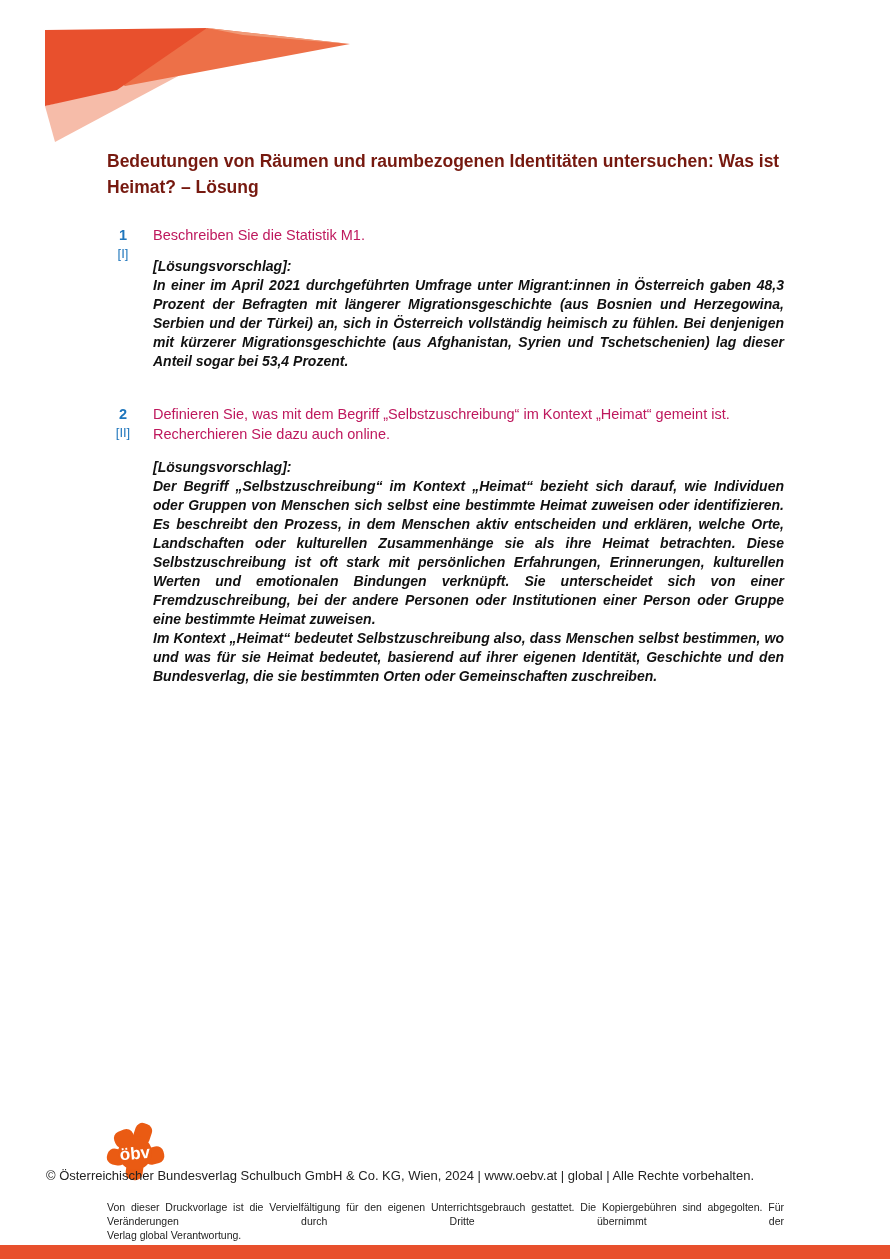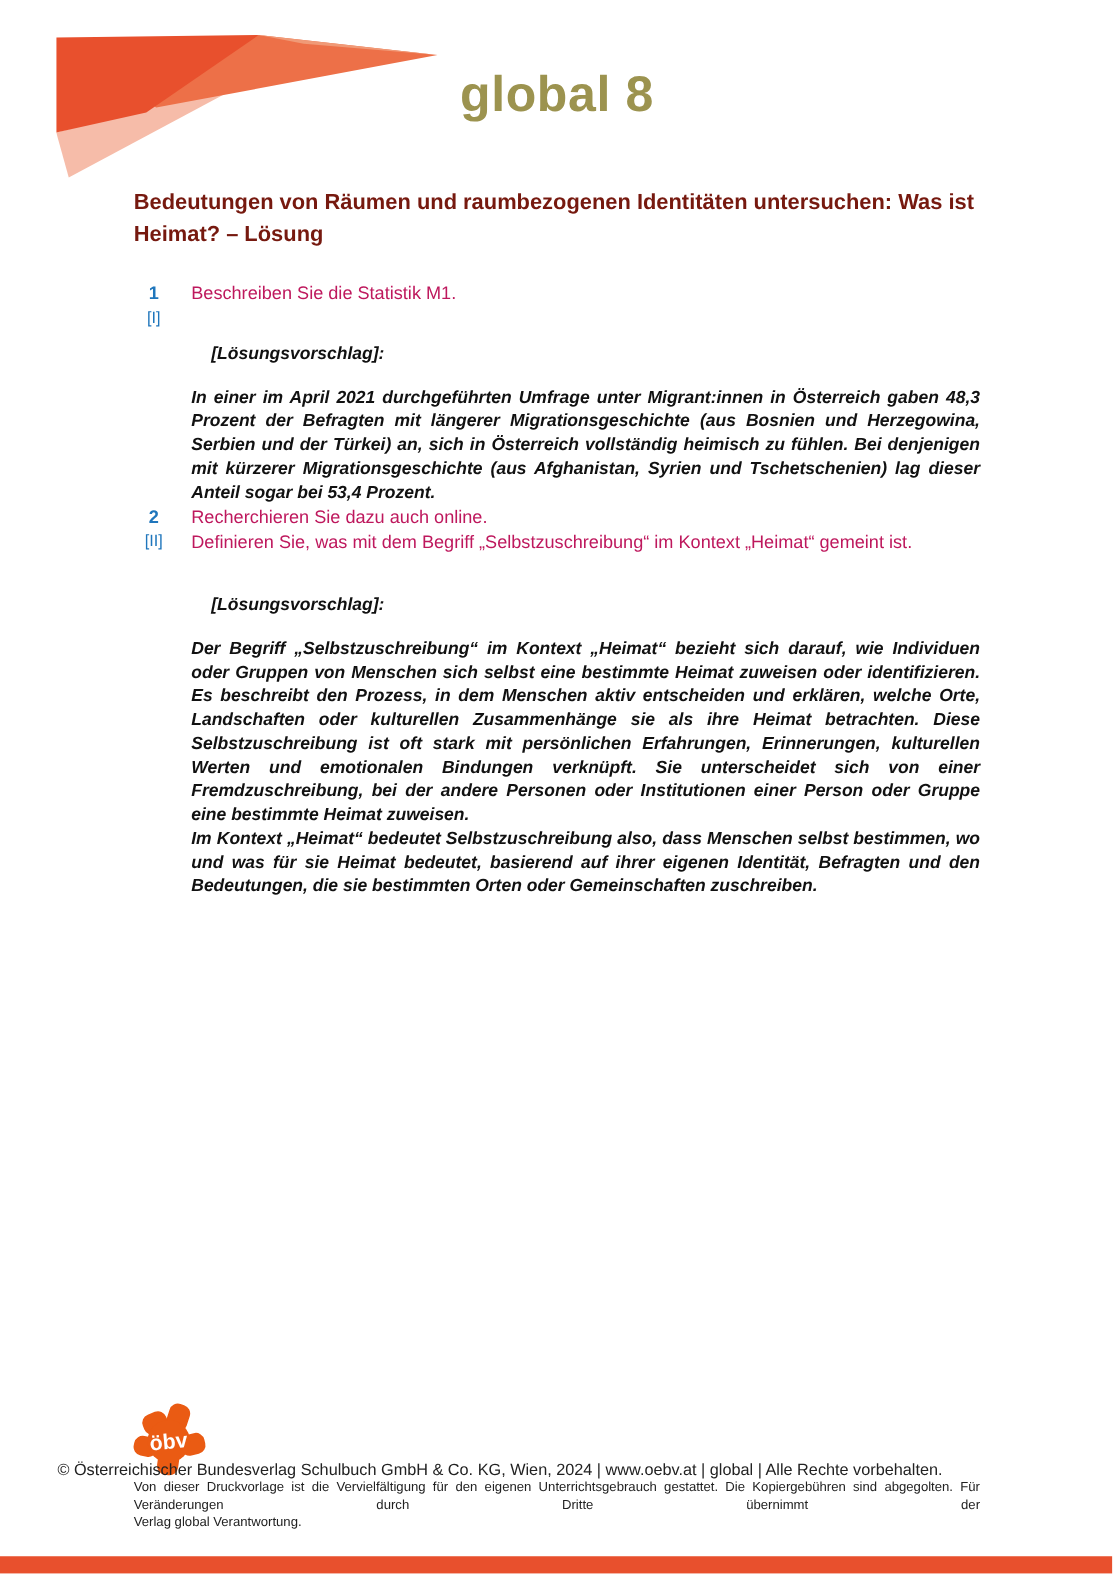--- a/index.html
+++ b/index.html
@@ -70,21 +70,21 @@
   }
   .solution {
     position: absolute;
     left: 153px;
     width: 631px;
     font-style: italic;
     font-weight: 700;
     color: #111111;
   }
   .sol-label {
-    margin: 16px;
+    margin: 0;
     font-size: 14px;
     line-height: 19px;
   }
   .sol-para {
     margin: 0;
     font-size: 14px;
     line-height: 19px;
     text-align: justify;
   }
   .footer-logo {
@@ -104,41 +104,41 @@
     position: absolute;
     left: 107px; top: 1183px;
     width: 677px;
     font-size: 10.5px;
     line-height: 14px;
     color: #222222;
   }
   .footer-notice .justified-line {
     text-align: justify;
     text-align-last: justify;
+    margin-top: 17px;
   }
   .bottom-bar {
     position: absolute;
     left: 0; bottom: 0;
     width: 890px; height: 14px;
     background: #E8502D;
   }
 </style>
 </head>
 <body>
 
 <div class="page">
 
   <svg class="swoosh" viewBox="0 0 305 118" aria-hidden="true">
     <polygon points="0,78 152,38 10,114" fill="#F6BCA9"></polygon>
     <polygon points="52,42 162,0 305,16 80,58" fill="#ED7048"></polygon>
     <polygon points="162,0 305,16 198,7" fill="#F09A77"></polygon>
     <polygon points="0,2 162,0 72,62 0,78" fill="#E8502D"></polygon>
   </svg>
 
-  <div class="series-title">global 8</div>
 
   <h1 class="heading">Bedeutungen von Räumen und raumbezogenen Identitäten untersuchen: Was ist Heimat? – Lösung</h1>
 
   <div class="task" style="top:225px;">
     <div class="task-marker">
       <div class="task-number">1</div>
       <div class="task-level">[I]</div>
     </div>
     <div class="task-body">
       <p class="prompt">Beschreiben Sie die Statistik M1.</p>
@@ -149,29 +149,29 @@
     <p class="sol-label">[Lösungsvorschlag]:</p>
     <p class="sol-para">In einer im April 2021 durchgeführten Umfrage unter Migrant:innen in Österreich gaben 48,3 Prozent der Befragten mit längerer Migrationsgeschichte (aus Bosnien und Herzegowina, Serbien und der Türkei) an, sich in Österreich vollständig heimisch zu fühlen. Bei denjenigen mit kürzerer Migrationsgeschichte (aus Afghanistan, Syrien und Tschetschenien) lag dieser Anteil sogar bei 53,4 Prozent.</p>
   </div>
 
   <div class="task" style="top:404px;">
     <div class="task-marker">
       <div class="task-number">2</div>
       <div class="task-level">[II]</div>
     </div>
     <div class="task-body">
+      <p class="prompt">Definieren Sie, was mit dem Begriff „Selbstzuschreibung“ im Kontext „Heimat“ gemeint ist.</p>
       <p class="prompt">Recherchieren Sie dazu auch online.</p>
-      <p class="prompt">Definieren Sie, was mit dem Begriff „Selbstzuschreibung“ im Kontext „Heimat“ gemeint ist.</p>
     </div>
   </div>
 
   <div class="solution" style="top:458px;">
     <p class="sol-label">[Lösungsvorschlag]:</p>
     <p class="sol-para">Der Begriff „Selbstzuschreibung“ im Kontext „Heimat“ bezieht sich darauf, wie Individuen oder Gruppen von Menschen sich selbst eine bestimmte Heimat zuweisen oder identifizieren. Es beschreibt den Prozess, in dem Menschen aktiv entscheiden und erklären, welche Orte, Landschaften oder kulturellen Zusammenhänge sie als ihre Heimat betrachten. Diese Selbstzuschreibung ist oft stark mit persönlichen Erfahrungen, Erinnerungen, kulturellen Werten und emotionalen Bindungen verknüpft. Sie unterscheidet sich von einer Fremdzuschreibung, bei der andere Personen oder Institutionen einer Person oder Gruppe eine bestimmte Heimat zuweisen.</p>
-    <p class="sol-para">Im Kontext „Heimat“ bedeutet Selbstzuschreibung also, dass Menschen selbst bestimmen, wo und was für sie Heimat bedeutet, basierend auf ihrer eigenen Identität, Befragten und den Bedeutungen, die sie bestimmten Orten oder Gemeinschaften zuschreiben.</p>
+    <p class="sol-para">Im Kontext „Heimat“ bedeutet Selbstzuschreibung also, dass Menschen selbst bestimmen, wo und was für sie Heimat bedeutet, basierend auf ihrer eigenen Identität, Geschichte und den Bundesverlag, die sie bestimmten Orten oder Gemeinschaften zuschreiben.</p>
   </div>
 
   <svg class="footer-logo" viewBox="0 0 60 60" aria-hidden="true">
     <g fill="#EA5B13">
       <rect x="28" y="1" width="17" height="22" rx="7" transform="rotate(18 36 12)"></rect>
       <rect x="8" y="8" width="20" height="17" rx="7" transform="rotate(-22 18 16)"></rect>
       <rect x="1" y="27" width="19" height="16" rx="7" transform="rotate(12 10 35)"></rect>
       <rect x="20" y="38" width="17" height="20" rx="7" transform="rotate(8 28 48)"></rect>
       <rect x="38" y="25" width="20" height="17" rx="7" transform="rotate(-14 48 33)"></rect>
       <circle cx="29" cy="31" r="17"></circle>

